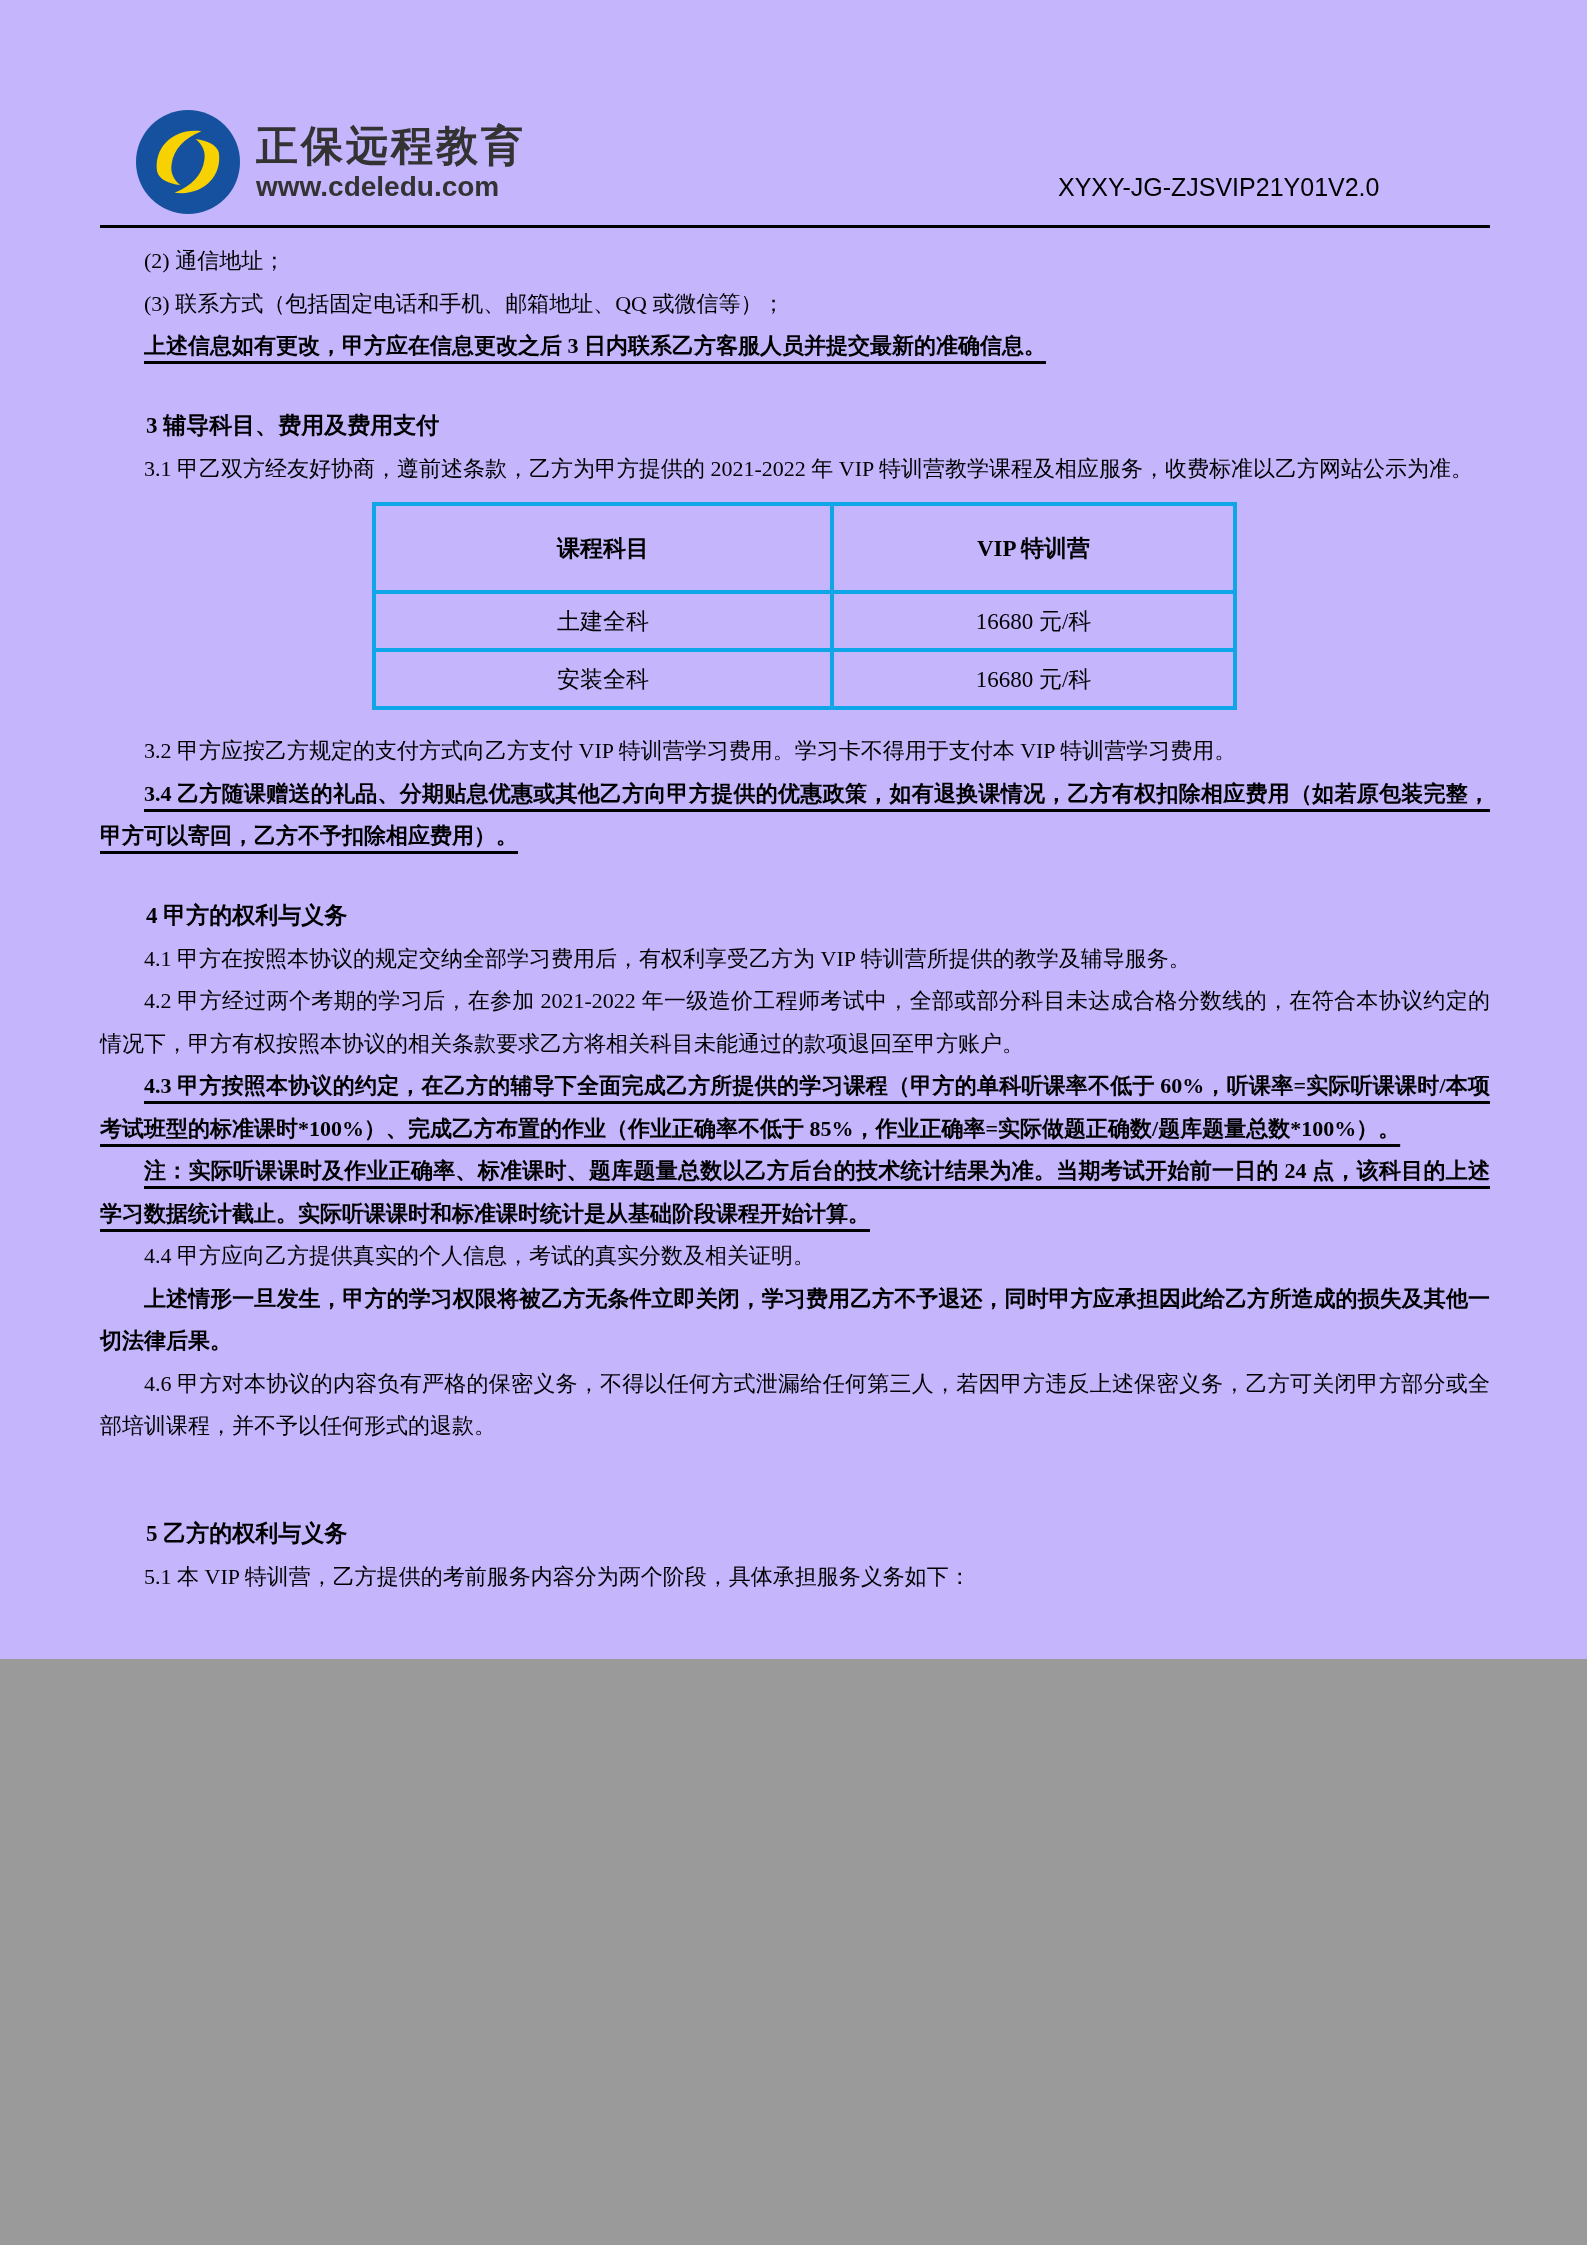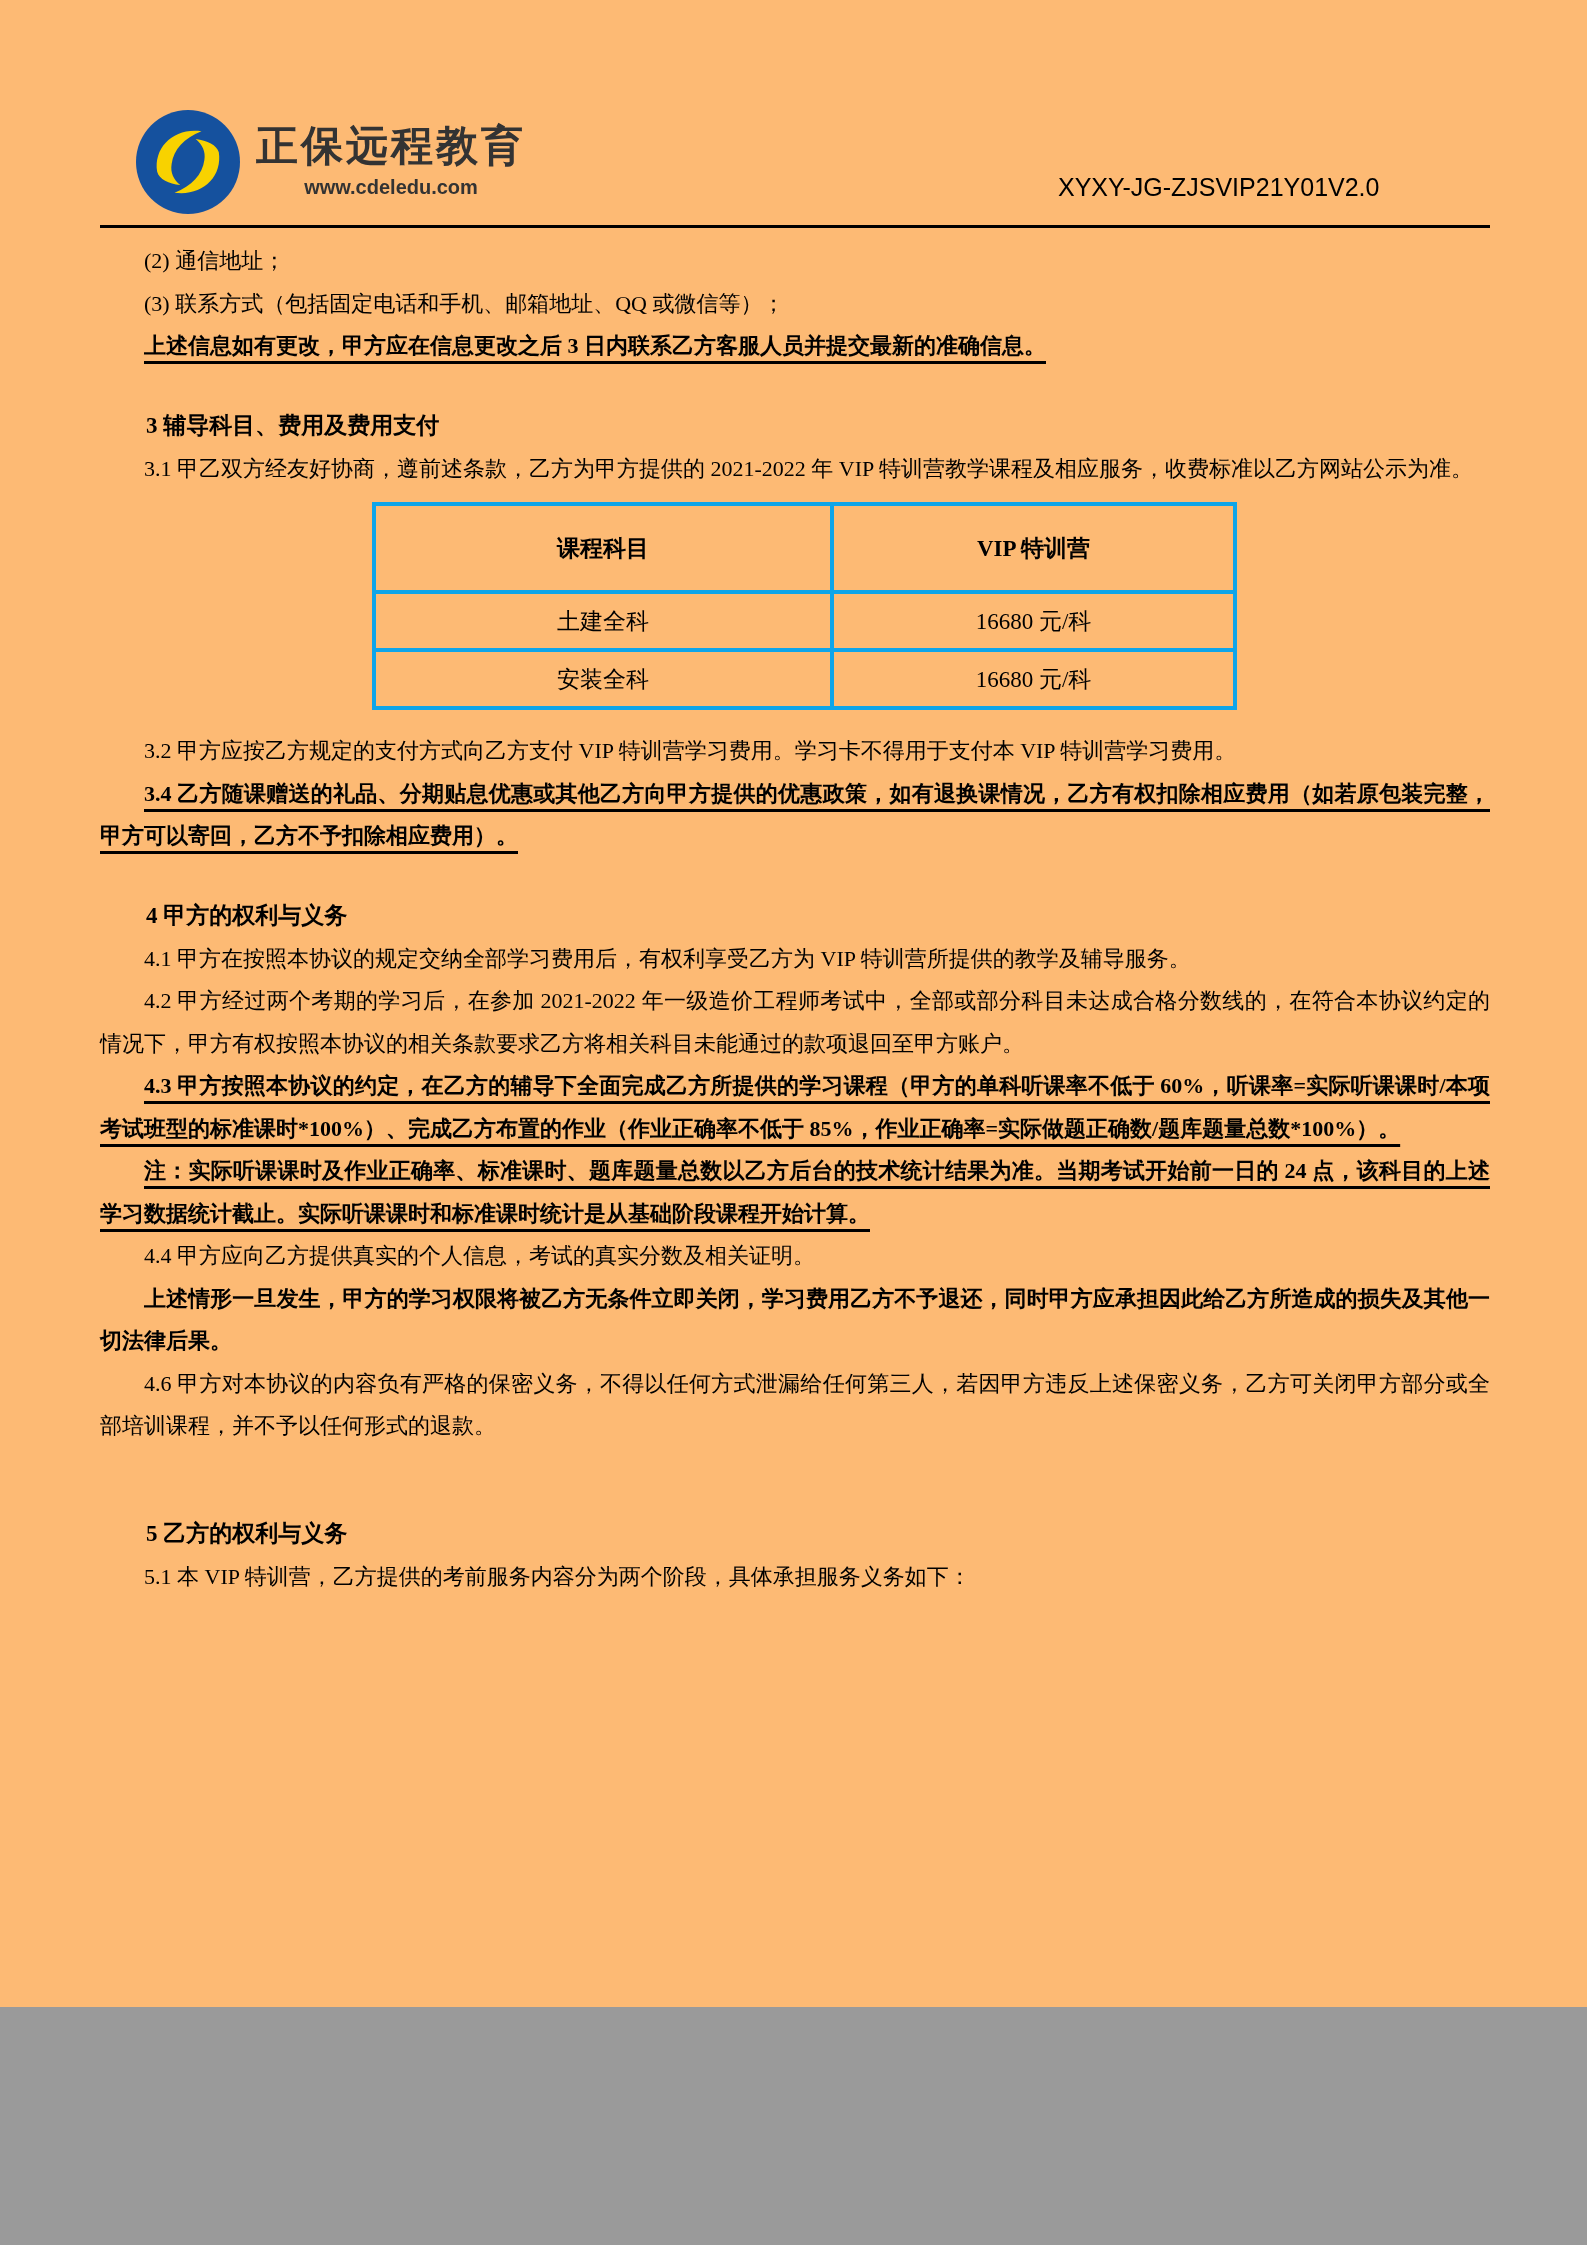--- a/index.html
+++ b/index.html
@@ -1,31 +1,31 @@
 <!DOCTYPE html>
 <html><head>
 <meta charset="utf-8">
 <style>
   html,body{margin:0;padding:0;background:#9a9a9a;}
   .page{
     position:relative;
-    width:1587px;height:2007px;
+    width:1587px;height:1659px;
     margin:0 auto;
-    background:#fdba74;
+    background:#c4b5fd;
     overflow:hidden;
     color:#000;
     font-family:"Liberation Serif","DejaVu Serif",serif;
   }
   
   .header{position:relative;height:228px;}
   .logo-row{position:absolute;left:136px;top:110px;display:flex;align-items:center;gap:16px;}
   .logo-mark{width:104px;height:104px;display:block;}
   .brand{display:flex;flex-direction:column;justify-content:center;}
   .brand-name{font-family:"Liberation Sans","DejaVu Sans",sans-serif;font-weight:700;font-size:42px;letter-spacing:3px;color:#333;line-height:50px;}
-  .brand-site{font-family:"Liberation Sans","DejaVu Sans",sans-serif;font-weight:700;font-size:20px;color:#333;line-height:32px;text-align:center;}
+  .brand-site{font-family:"Liberation Sans","DejaVu Sans",sans-serif;font-weight:700;font-size:28px;color:#333;line-height:32px;}
   .doc-code{position:absolute;left:1058px;top:173px;font-family:"Liberation Sans","DejaVu Sans",sans-serif;font-size:25px;color:#000;text-align:right;}
   .header-rule{position:absolute;left:100px;top:225px;width:1390px;height:3px;background:#000;}
   
   .content{padding:12px 97px 0 100px;}
   .content p{margin:0;font-size:22px;line-height:42.5px;text-align:justify;text-indent:2em;word-break:break-all;}
   .content .heading{font-weight:700;font-size:23px;line-height:44px;margin-top:36px;text-indent:2em;}
   .heading-lg{margin-top:64px !important;}
   .b{font-weight:700;}
   .u{text-decoration:underline;text-decoration-thickness:3px;text-underline-offset:8px;}
   

